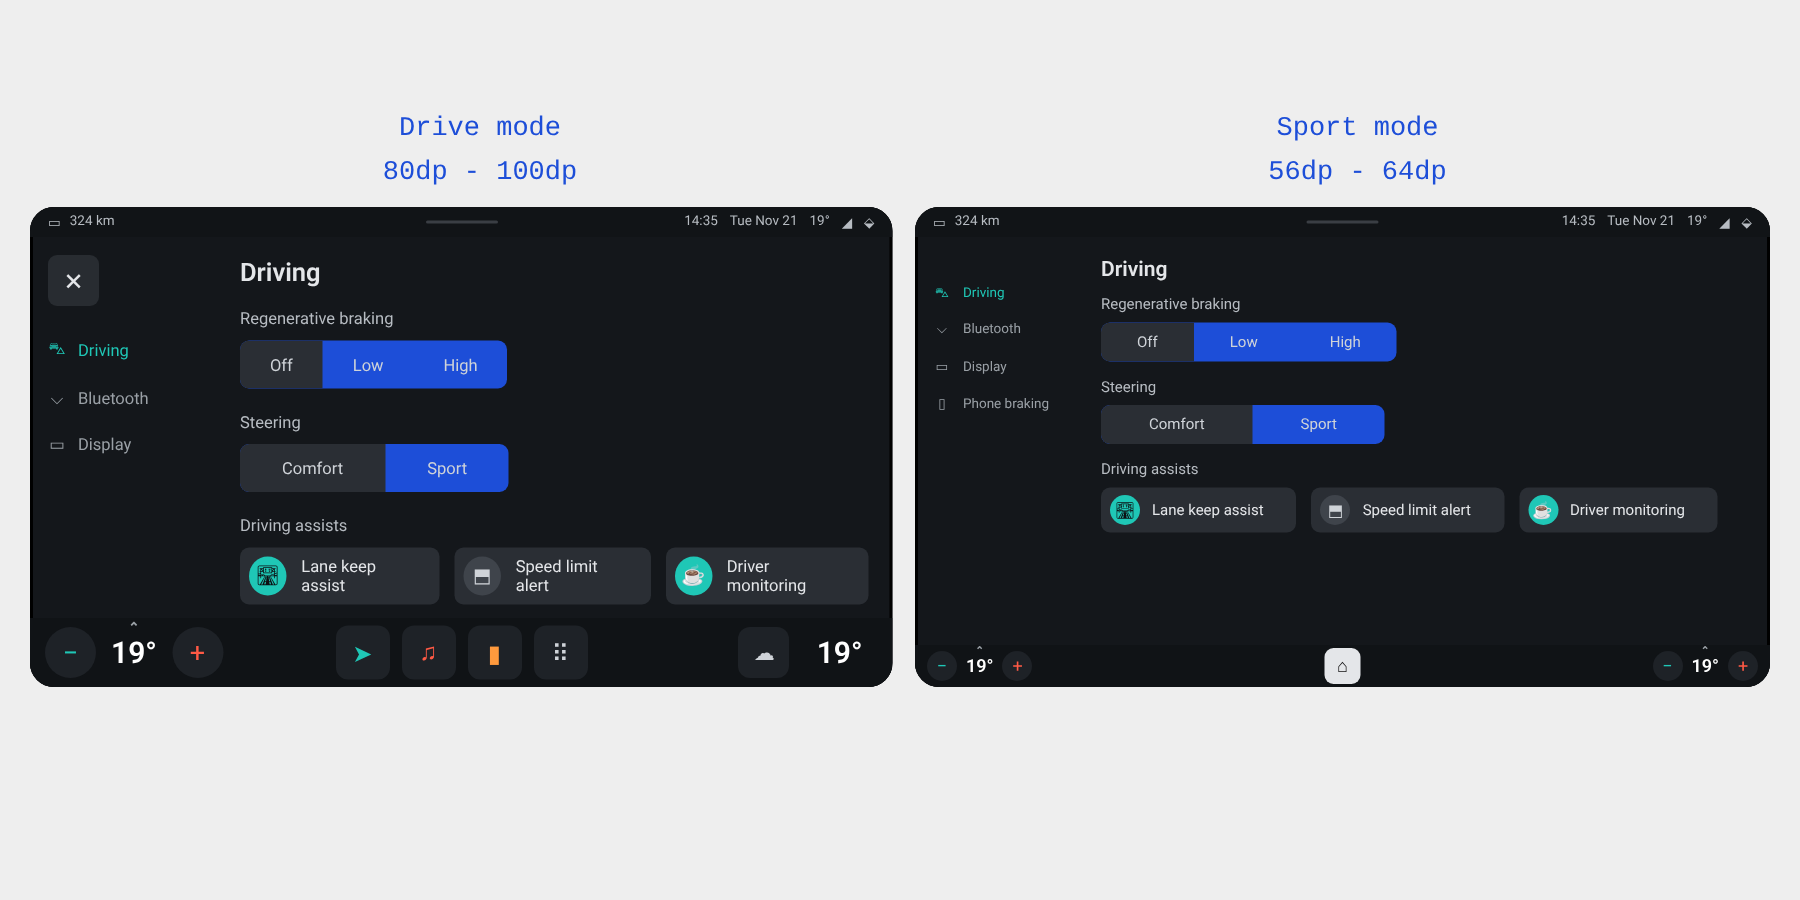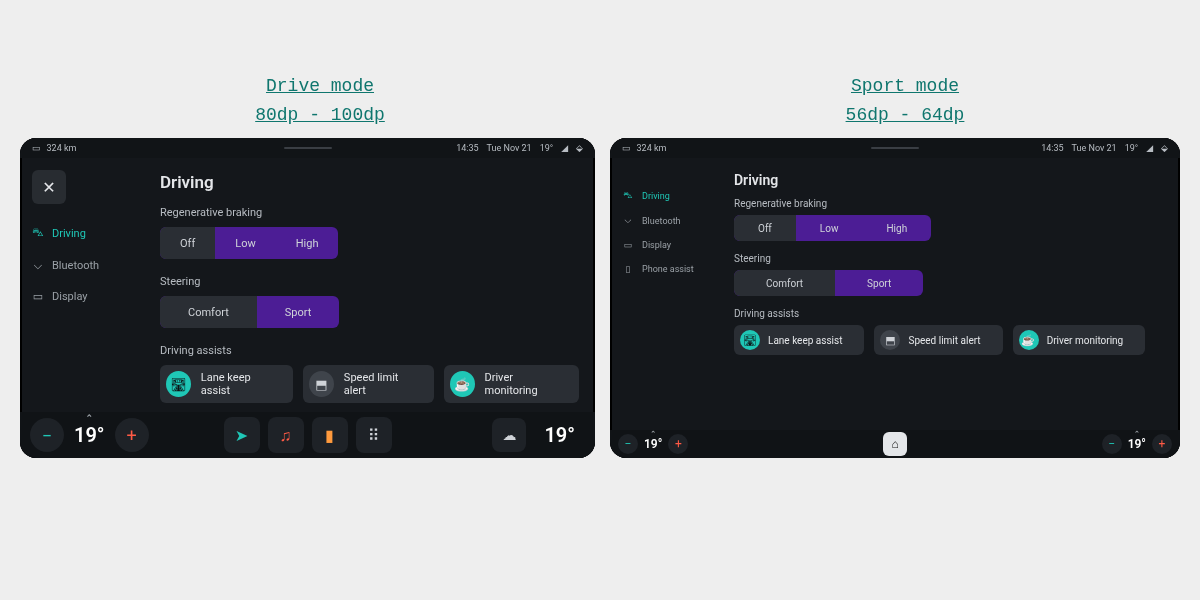--- a/index.html
+++ b/index.html
@@ -6,26 +6,25 @@
   body {
     width: 1200px; height: 600px;
     background: #eeeeee;
     font-family: -apple-system, BlinkMacSystemFont, "Segoe UI", Roboto, sans-serif;
     position: relative;
     overflow: hidden;
   }
   .caption {
     position: absolute;
     font-family: "Courier New", monospace;
-    color: #0f766e;
+    color: #1d4ed8;
     text-align: center;
     line-height: 1.6;
     font-size: 18px;
     white-space: pre-line;
-    text-decoration: underline;
   }
   .cap1 { left: 170px; top: 72px; width: 300px; }
   .cap2 { left: 755px; top: 72px; width: 300px; }
 
   .device {
     position: absolute;
     border-radius: 16px;
     background: #14171b;
     box-shadow: 0 0 0 2px #000 inset;
     overflow: hidden;
@@ -70,21 +69,21 @@
   .dev2 .menu-item .mi-icon{font-size:9px;}
 
   .content { flex:1; padding:14px 16px 0 20px; }
   .dev2 .content{padding:14px 16px 0 14px;}
   .title { font-size:17px; font-weight:600; margin-bottom:14px; }
   .dev2 .title{font-size:14px;margin-bottom:10px;}
   .section-label{font-size:11px;color:#b7bcc2;margin-bottom:8px;}
   .dev2 .section-label{font-size:10px;margin-bottom:6px;}
   .seg {
     display:inline-flex;border-radius:6px;overflow:hidden;
-    background:#4c1d95;margin-bottom:16px;
+    background:#1d4ed8;margin-bottom:16px;
   }
   .dev2 .seg{margin-bottom:12px;}
   .seg .opt{
     padding:0 20px;height:32px;display:flex;align-items:center;
     font-size:11px;color:#cfd3d8;
   }
   .dev2 .seg .opt{height:26px;font-size:10px;padding:0 24px;}
   .seg .opt.sel{background:#2a2e34;}
   .chips{display:flex;gap:10px;}
   .chip{
@@ -252,21 +251,21 @@
       <div class="menu-item">
         <span class="mi-icon">⌵</span>
         <span>Bluetooth</span>
       </div>
       <div class="menu-item">
         <span class="mi-icon">▭</span>
         <span>Display</span>
       </div>
       <div class="menu-item">
         <span class="mi-icon">▯</span>
-        <span>Phone assist</span>
+        <span>Phone braking</span>
       </div>
     </div>
     <div class="content">
       <div class="title">Driving</div>
       <div class="section-label">Regenerative braking</div>
       <div class="seg">
         <div class="opt sel">Off</div>
         <div class="opt">Low</div>
         <div class="opt">High</div>
       </div>

